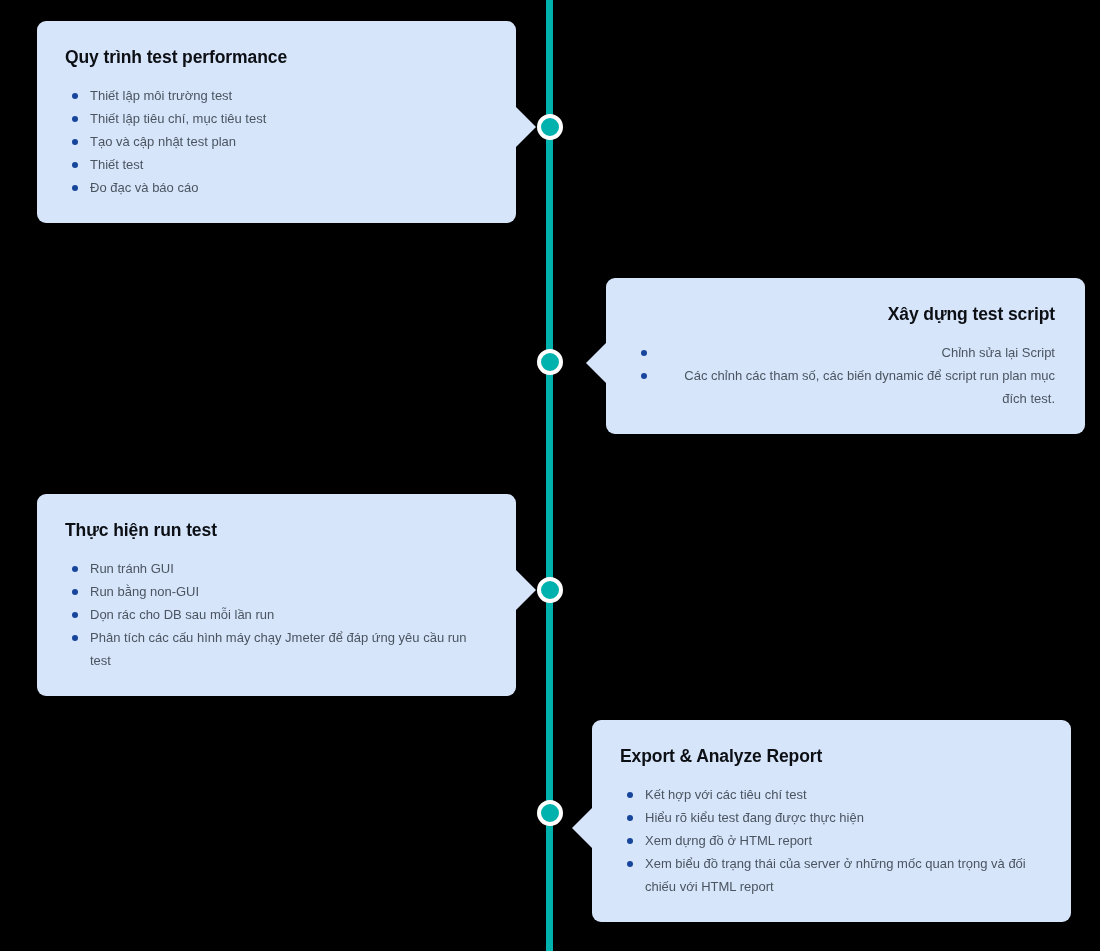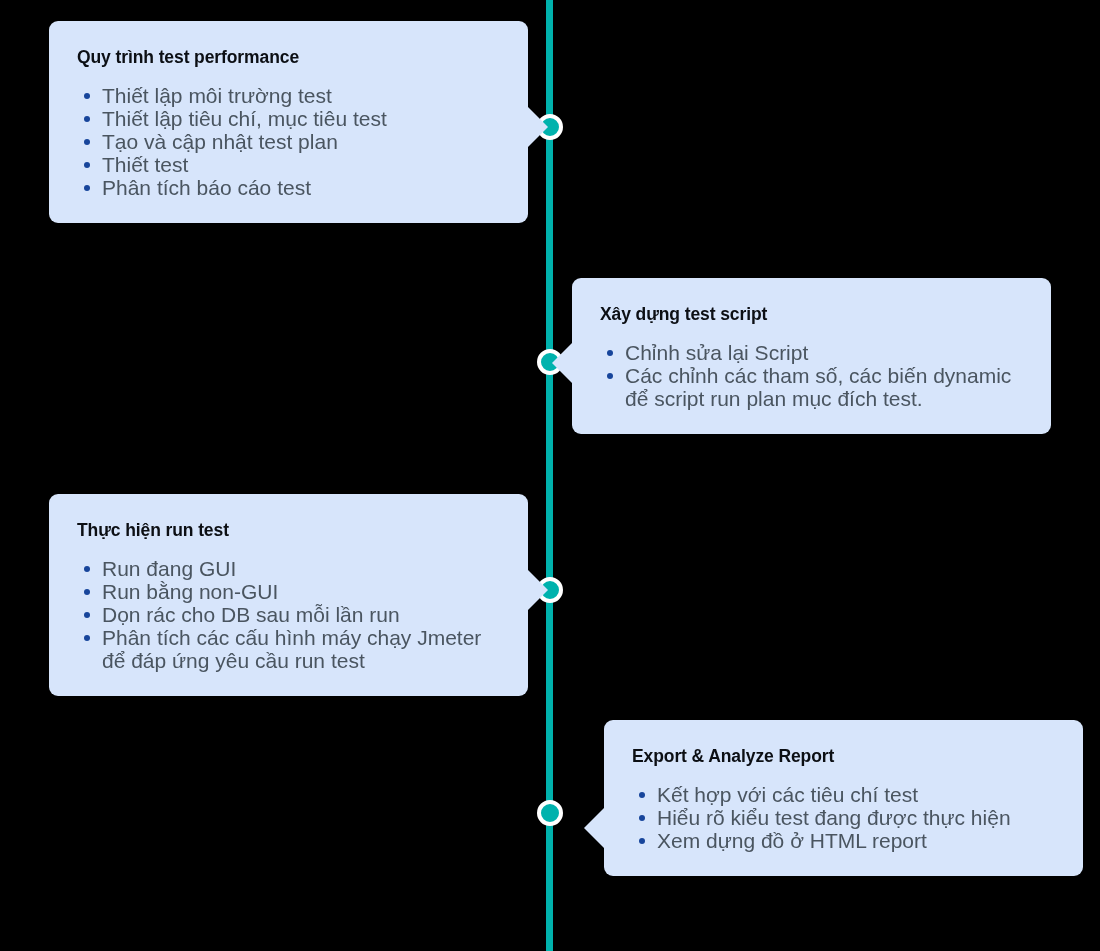--- a/index.html
+++ b/index.html
@@ -42,42 +42,41 @@
     left: 550px;
   }
 
   
   .card {
     position: absolute;
     background: #d7e5fb;
     border-radius: 9px;
     box-sizing: border-box;
     padding: 26px 30px 24px 28px;
-    margin-left: 12px;
   }
 
   .card-title {
     font-size: 17.5px;
     font-weight: bold;
     color: #0c0f14;
     letter-spacing: -0.1px;
     margin: 0 0 16px 0;
     line-height: 1.2;
   }
 
   .card-list {
     list-style: none;
     margin: 0;
     padding: 0;
   }
 
   .card-list li {
     position: relative;
     padding-left: 25px;
-    font-size: 21px;
+    font-size: 13px;
     line-height: 23px;
     color: #4a5560;
     margin-bottom: 0px;
   }
 
   .card-list li::before {
     content: "";
     position: absolute;
     left: 7px;
     top: 9px;
@@ -104,21 +103,21 @@
     left: -20px;
     width: 0;
     height: 0;
     border-top: 21px solid transparent;
     border-bottom: 21px solid transparent;
     border-right: 21px solid #d7e5fb;
   }
 
   
   #card-1 { left: 37px;  top: 21px;  width: 479px; }
-  #card-2 { left: 560px; top: 278px; width: 479px; }
+  #card-2 { left: 606px; top: 278px; width: 479px; text-align: right; }
   #card-3 { left: 37px;  top: 494px; width: 479px; }
   #card-4 { left: 592px; top: 720px; width: 479px; }
 
   #card-1 .arrow-right { top: 85px; }
   #card-3 .arrow-right { top: 75px; }
   #card-2 .arrow-left  { top: 64px; }
   #card-4 .arrow-left  { top: 87px; }
 
   #node-1 { top: 127px; }
   #node-2 { top: 362px; }
@@ -138,47 +137,48 @@
   <div class="node" id="node-4"></div>
 
   <div class="card" id="card-1">
     <div class="arrow-right"></div>
     <h2 class="card-title">Quy trình test performance</h2>
     <ul class="card-list">
       <li>Thiết lập môi trường test</li>
       <li>Thiết lập tiêu chí, mục tiêu test</li>
       <li>Tạo và cập nhật test plan</li>
       <li>Thiết test</li>
-      <li>Phân tích báo cáo test</li>
+      <li>Đo đạc và báo cáo</li>
     </ul>
   </div>
 
   <div class="card" id="card-2">
     <div class="arrow-left"></div>
     <h2 class="card-title">Xây dựng test script</h2>
     <ul class="card-list">
       <li>Chỉnh sửa lại Script</li>
       <li>Các chỉnh các tham số, các biến dynamic để script run plan mục đích test.</li>
     </ul>
   </div>
 
   <div class="card" id="card-3">
     <div class="arrow-right"></div>
     <h2 class="card-title">Thực hiện run test</h2>
     <ul class="card-list">
-      <li>Run đang GUI</li>
+      <li>Run tránh GUI</li>
       <li>Run bằng non-GUI</li>
       <li>Dọn rác cho DB sau mỗi lần run</li>
       <li>Phân tích các cấu hình máy chạy Jmeter để đáp ứng yêu cầu run test</li>
     </ul>
   </div>
 
   <div class="card" id="card-4">
     <div class="arrow-left"></div>
     <h2 class="card-title">Export &amp; Analyze Report</h2>
     <ul class="card-list">
       <li>Kết hợp với các tiêu chí test</li>
       <li>Hiểu rõ kiểu test đang được thực hiện</li>
       <li>Xem dựng đồ ở HTML report</li>
+      <li>Xem biểu đồ trạng thái của server ở những mốc quan trọng và đối chiếu với HTML report</li>
     </ul>
   </div>
 
 </div>
 
 </body></html>

